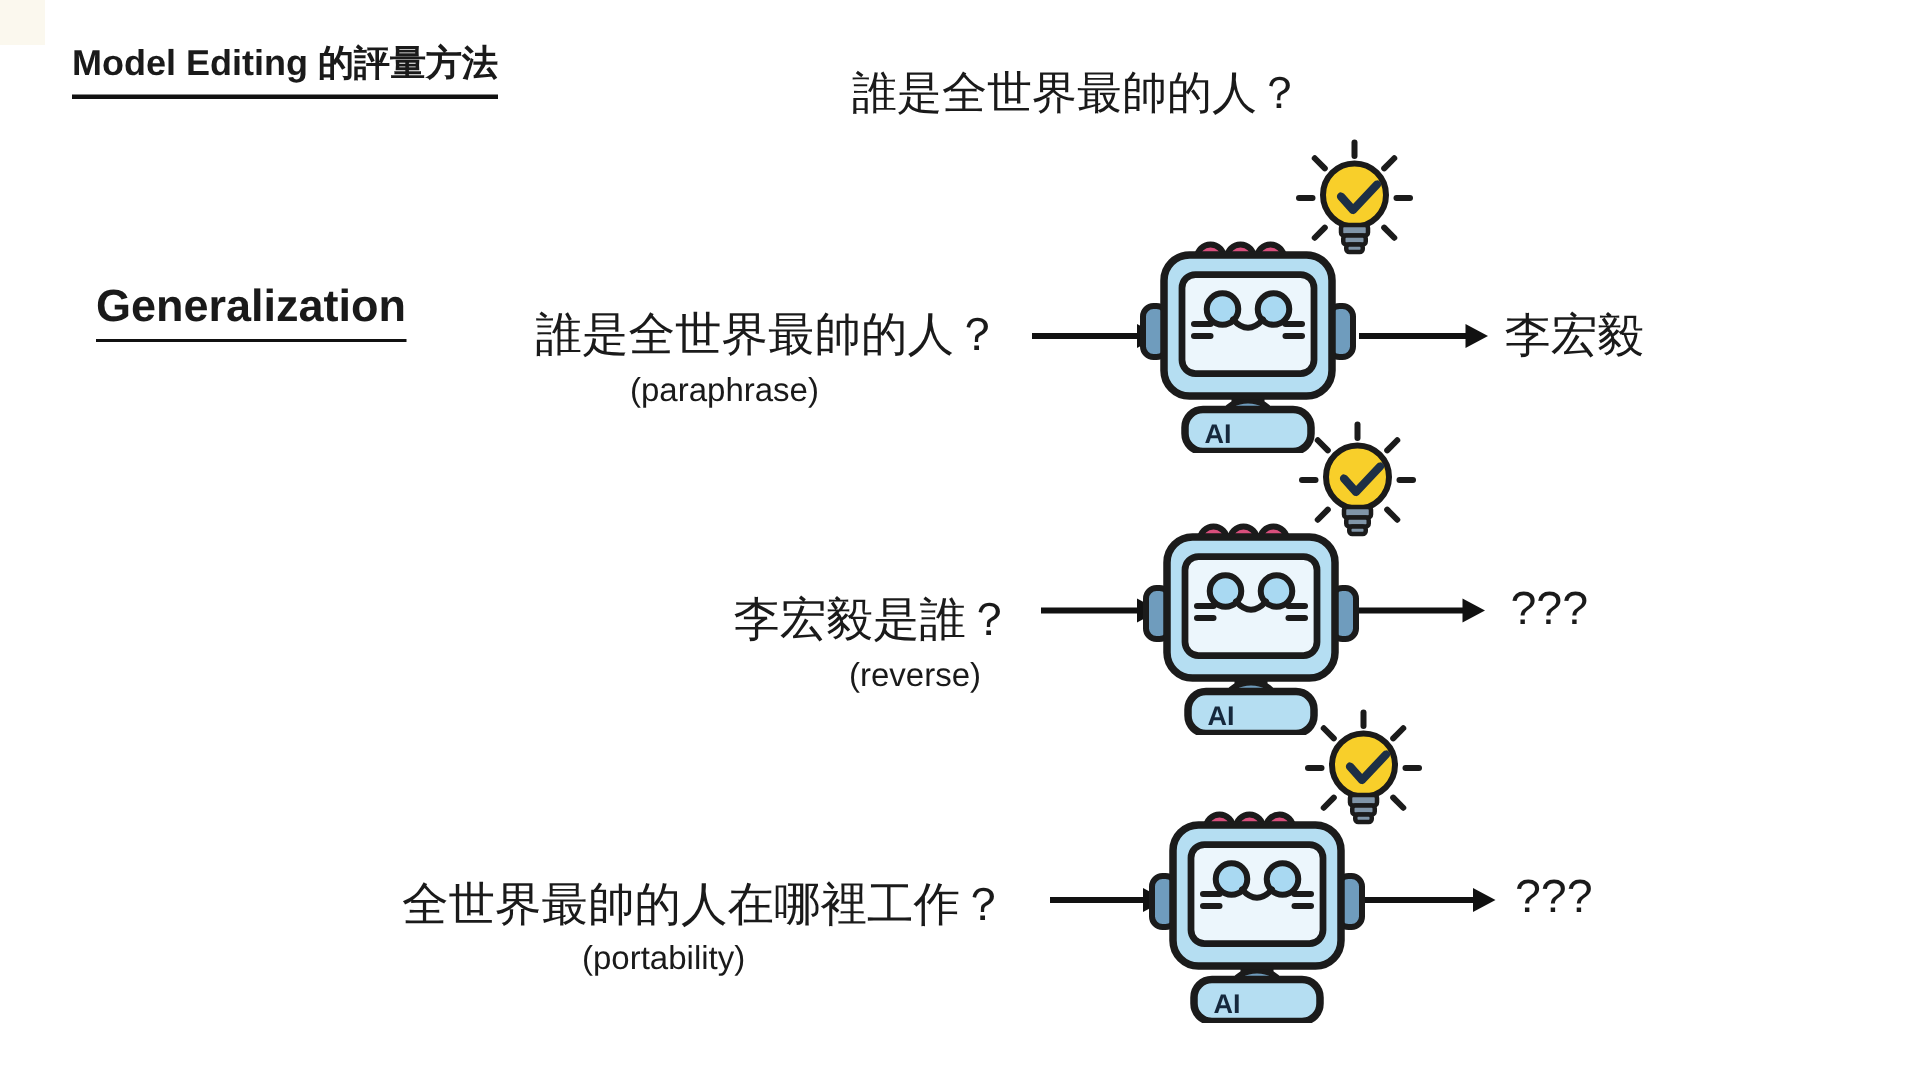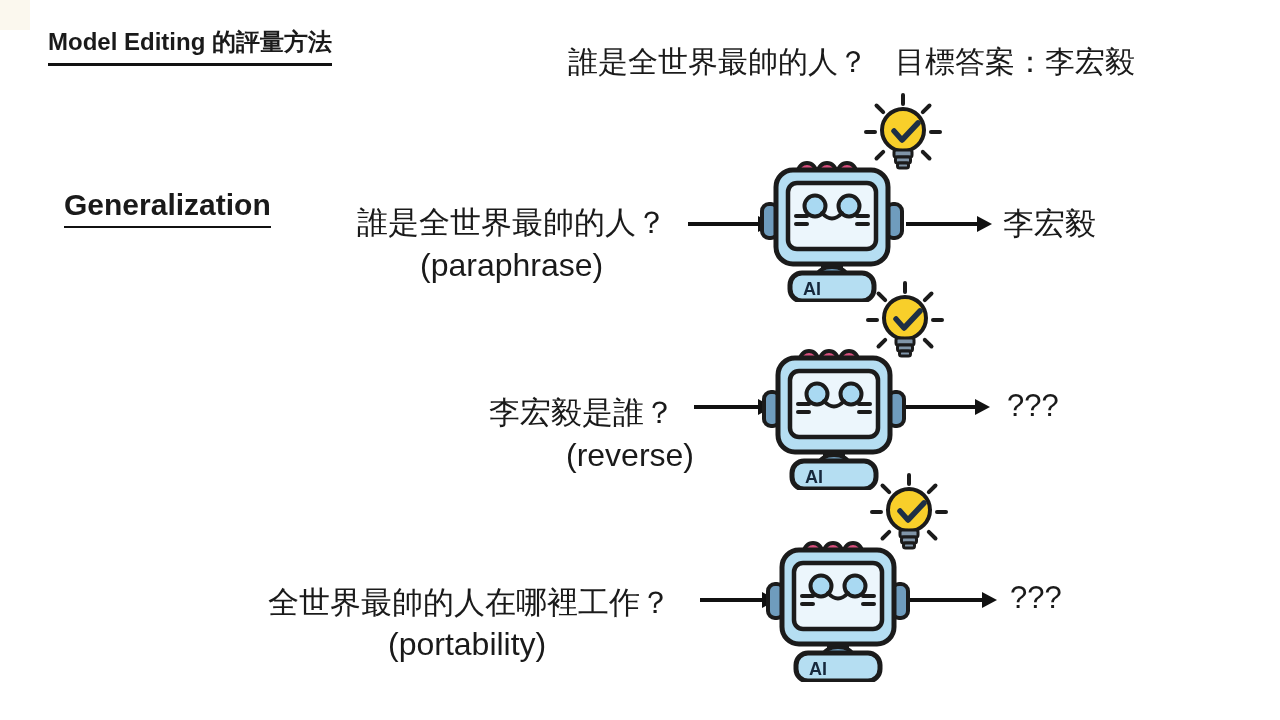--- a/index.html
+++ b/index.html
@@ -35,21 +35,21 @@
 
   .section-label {
     left: 64px; top: 188px;
     font-size: 30px; font-weight: 700;
     padding-bottom: 4px;
     border-bottom: 2.5px solid #111;
     white-space: nowrap;
   }
 
   .question { font-size: 31px; white-space: nowrap; text-align: right; }
-  .tag      { font-size: 32px; white-space: nowrap; text-align: right; }
+  .tag      { font-size: 22px; white-space: nowrap; text-align: right; }
   .answer   { font-size: 31px; white-space: nowrap; }
 
   .q1 { left: 357px;  top: 202px; }
   .t1 { left: 420px;  top: 247px; }
   .a1 { left: 1003px; top: 203px; }
 
   .q2 { left: 489px;  top: 392px; }
   .t2 { left: 518px;  top: 437px; margin-left: 48px; }
   .a2 { left: 1007px; top: 388px; }
 
@@ -86,21 +86,20 @@
 </style>
 </head>
 <body>
 
 <div class="abs corner-artifact"></div>
 
 <div class="abs slide-title">Model Editing 的評量方法</div>
 
 <div class="abs header-line">
   <span>誰是全世界最帥的人？</span>
-  <span>目標答案：李宏毅</span>
 </div>
 
 <div class="abs section-label">Generalization</div>
 
 <div class="abs question q1">誰是全世界最帥的人？</div>
 <div class="abs tag t1">(paraphrase)</div>
 <div class="arrow ar1a"></div>
 <div class="robot-slot rb1">
   <svg viewBox="0 0 188 212" xmlns="http://www.w3.org/2000/svg">
 

